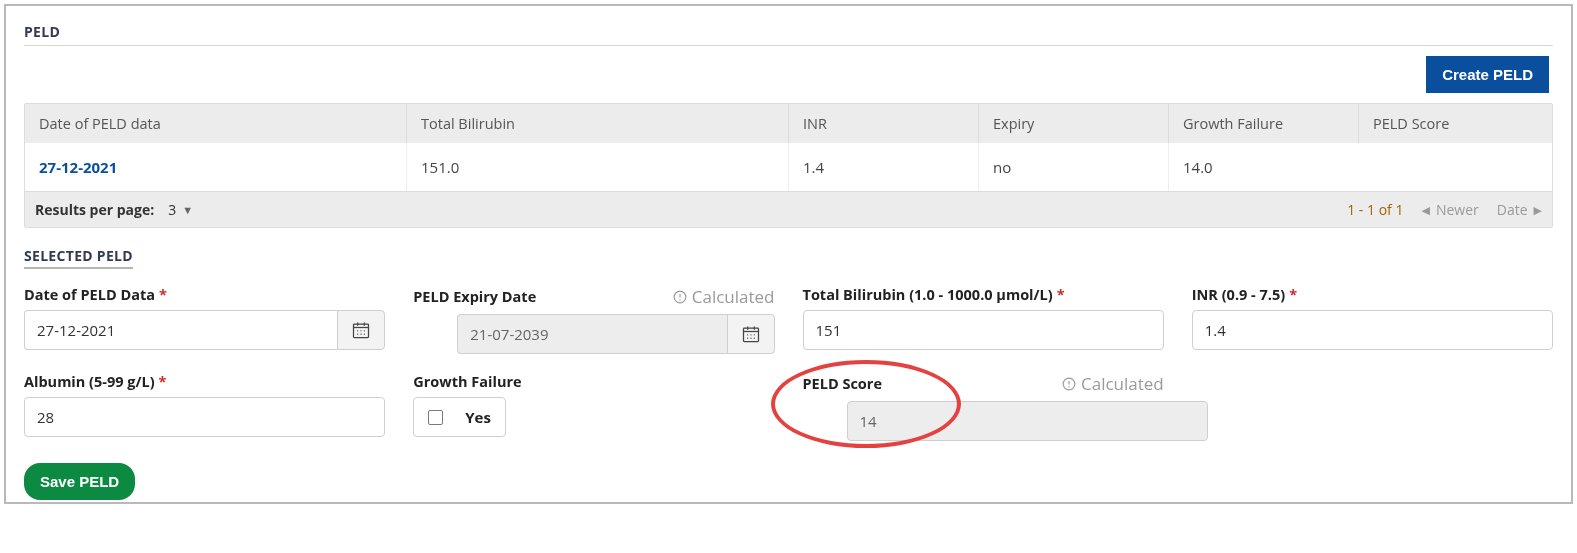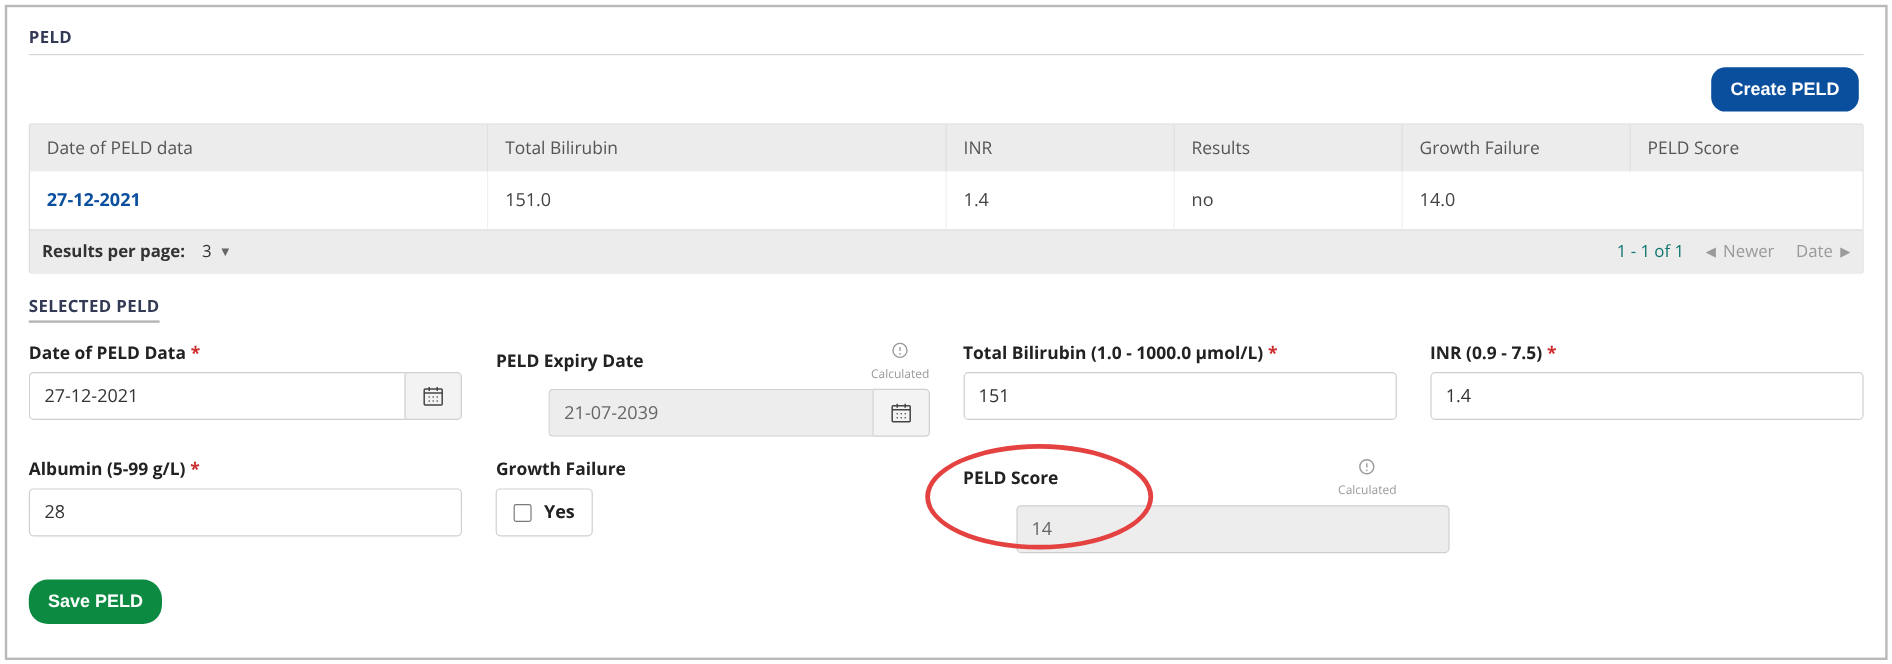--- a/index.html
+++ b/index.html
@@ -5,21 +5,21 @@
   * { box-sizing: border-box; }
   html, body { margin: 0; padding: 0; }
   body {
     font-family: "Segoe UI", "Open Sans", Arial, sans-serif;
     background: #fff;
     padding: 4px;
     width: 1577px;
   }
   .frame {
     border: 2px solid #b9b9b9;
-    padding: 16px 18px 28px 18px;
+    padding: 16px 18px 2px 18px;
     position: relative;
   }
 
   
   .section-title {
     color: #333a56;
     font-weight: 700;
     font-size: 14px;
     letter-spacing: 0.3px;
   }
@@ -41,21 +41,21 @@
     display: flex;
     justify-content: flex-end;
     padding: 10px 4px 10px 0;
   }
   .btn-primary {
     background: #0a4f9e;
     color: #fff;
     border: none;
     font-weight: 700;
     font-size: 15px;
-    border-radius: 12px;
+    border-radius: 0;
     padding: 10px 16px;
     cursor: pointer;
   }
   .btn-success {
     background: #0d8a42;
     color: #fff;
     border: none;
     font-weight: 700;
     font-size: 15px;
     border-radius: 16px;
@@ -114,21 +114,21 @@
     cursor: pointer;
   }
   .rpp-select .caret { font-size: 11px; color: #666; }
   .pager {
     margin-left: auto;
     display: flex;
     align-items: center;
     gap: 18px;
     color: #8a8a8a;
   }
-  .pager .count { color: #0f766e; }
+  .pager .count { color: #a16207; }
   .nav-btn {
     display: inline-flex;
     align-items: center;
     gap: 6px;
     color: #9a9a9a;
     cursor: default;
   }
   .nav-btn .tri { font-size: 11px; }
 
   
@@ -144,26 +144,25 @@
     color: #222;
     display: flex;
     align-items: center;
     gap: 4px;
     margin-bottom: 6px;
   }
   .req { color: #cc2b2b; font-weight: 700; }
   .calc {
     margin-left: auto;
     font-weight: 400;
-    font-size: 10px;
+    font-size: 17px;
     color: #9a9a9a;
     display: inline-flex;
     align-items: center;
     gap: 5px;
-    flex-direction: column;
   }
   .input, .input-readonly {
     width: 100%;
     height: 40px;
     border: 1px solid #cfcfcf;
     border-radius: 4px;
     font-size: 15px;
     color: #333;
     padding: 0 12px;
     background: #fff;
@@ -197,21 +196,21 @@
     justify-content: center;
     cursor: pointer;
   }
   .chk-wrap {
     border: 1px solid #cfcfcf;
     border-radius: 4px;
     height: 40px;
     display: inline-flex;
     align-items: center;
     padding: 0 14px;
-    gap: 10px;
+    gap: 22px;
     cursor: pointer;
   }
   .chk {
     width: 15px;
     height: 15px;
     border: 1.5px solid #7a7a7a;
     border-radius: 2px;
     background: #fff;
   }
   .chk-wrap .lbl { font-weight: 700; font-size: 15px; color: #222; }
@@ -236,21 +235,21 @@
 
   <div class="create-row">
     <button class="btn-primary">Create PELD</button>
   </div>
 
   <div class="tbl">
     <div class="tbl-head">
       <div class="col-date">Date of PELD data</div>
       <div class="col-bili">Total Bilirubin</div>
       <div class="col-inr">INR</div>
-      <div class="col-alb">Results</div>
+      <div class="col-alb">Expiry</div>
       <div class="col-gf">Growth Failure</div>
       <div class="col-score">PELD Score</div>
     </div>
     <div class="tbl-row">
       <div class="col-date"><span class="link">27-12-2021</span></div>
       <div class="col-bili">151.0</div>
       <div class="col-inr">1.4</div>
       <div class="col-gf">no</div>
       <div class="col-score">14.0</div>
     </div>

